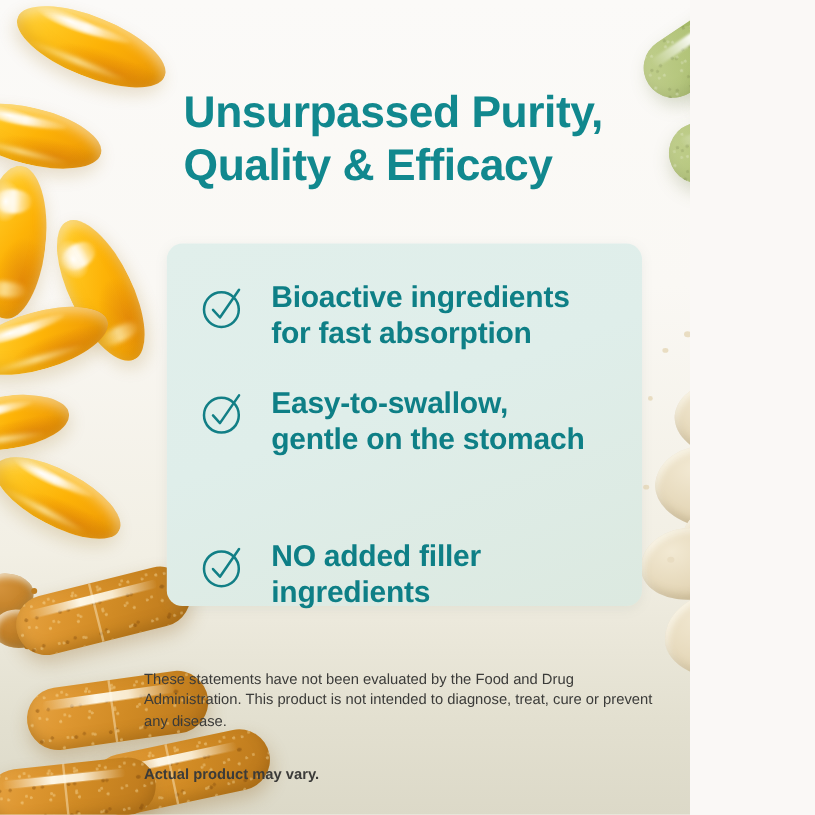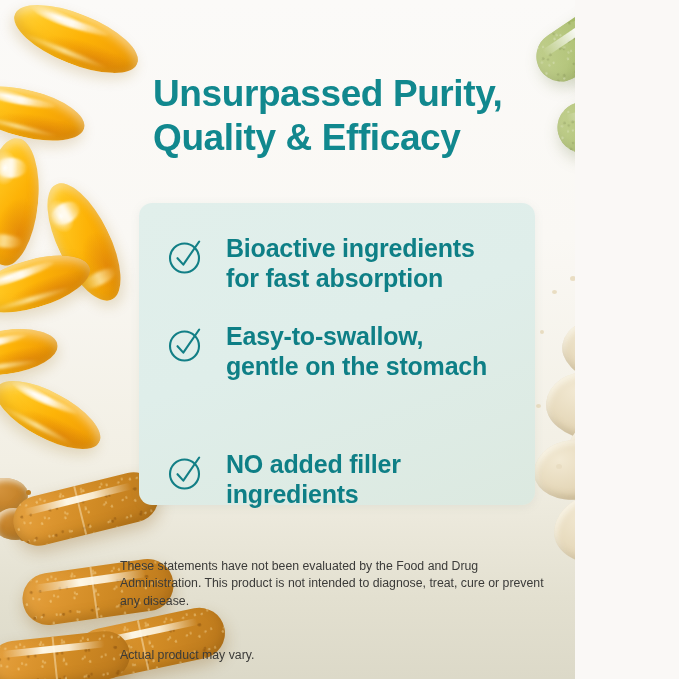--- a/index.html
+++ b/index.html
@@ -102,21 +102,21 @@
     box-shadow:0 2px 10px rgba(120,140,130,.10);
   }
   .feat{position:absolute;display:flex;align-items:flex-start;}
   .feat .ico{width:40px;height:40px;flex:0 0 40px;margin-right:20px;margin-top:2px;}
   .feat .txt{color:#0e7f86;font-weight:bold;font-size:25px;line-height:1.18;letter-spacing:-.2px;white-space:pre-line;}
 
   .disclaimer{
     position:absolute;left:120px;top:558px;width:440px;
     color:#3b3b39;font-size:12.3px;line-height:1.42;
   }
-  .disclaimer .vary{display:block;margin-top:37px;}
+  .disclaimer .vary{display:block;margin-top:27px;font-weight:bold;}
 </style>
 </head>
 <body>
 
 <div id="stage">
 
   <div class="layer">
     <div class="softgel" style="left:10px;top:14px;width:132px;height:50px;transform:rotate(22deg);"></div>
     <div class="softgel" style="left:-34px;top:90px;width:120px;height:47px;transform:rotate(14deg);"></div>
     <div class="softgel" style="left:-16px;top:138px;width:54px;height:128px;transform:rotate(6deg);"></div>

